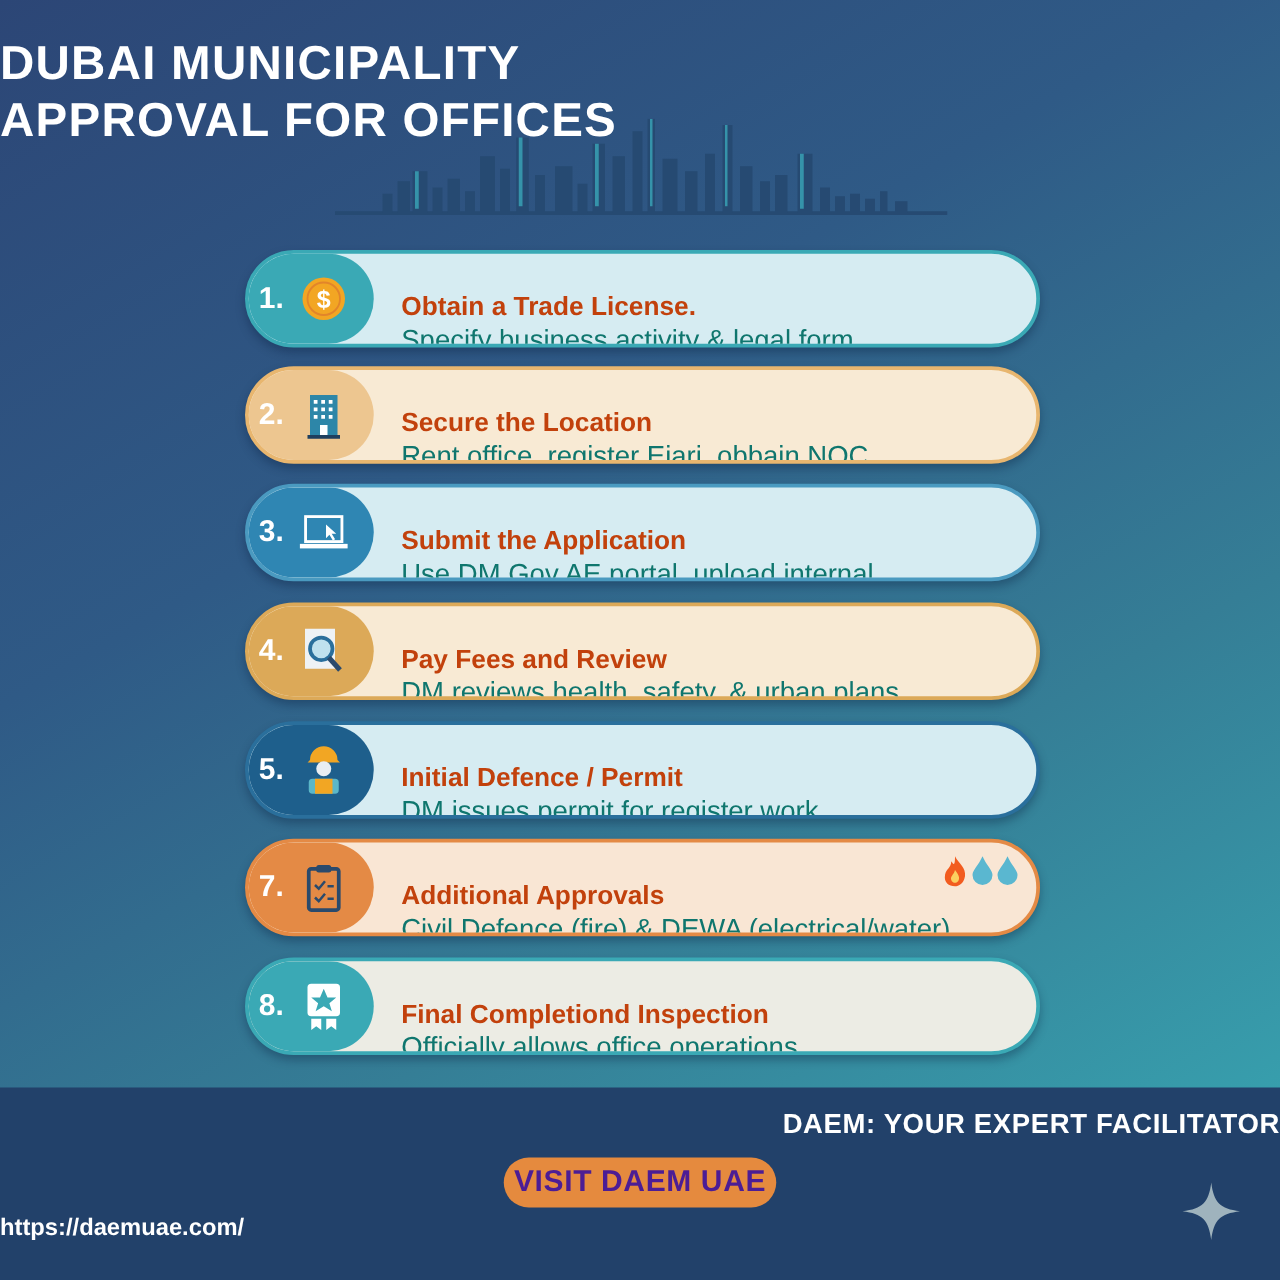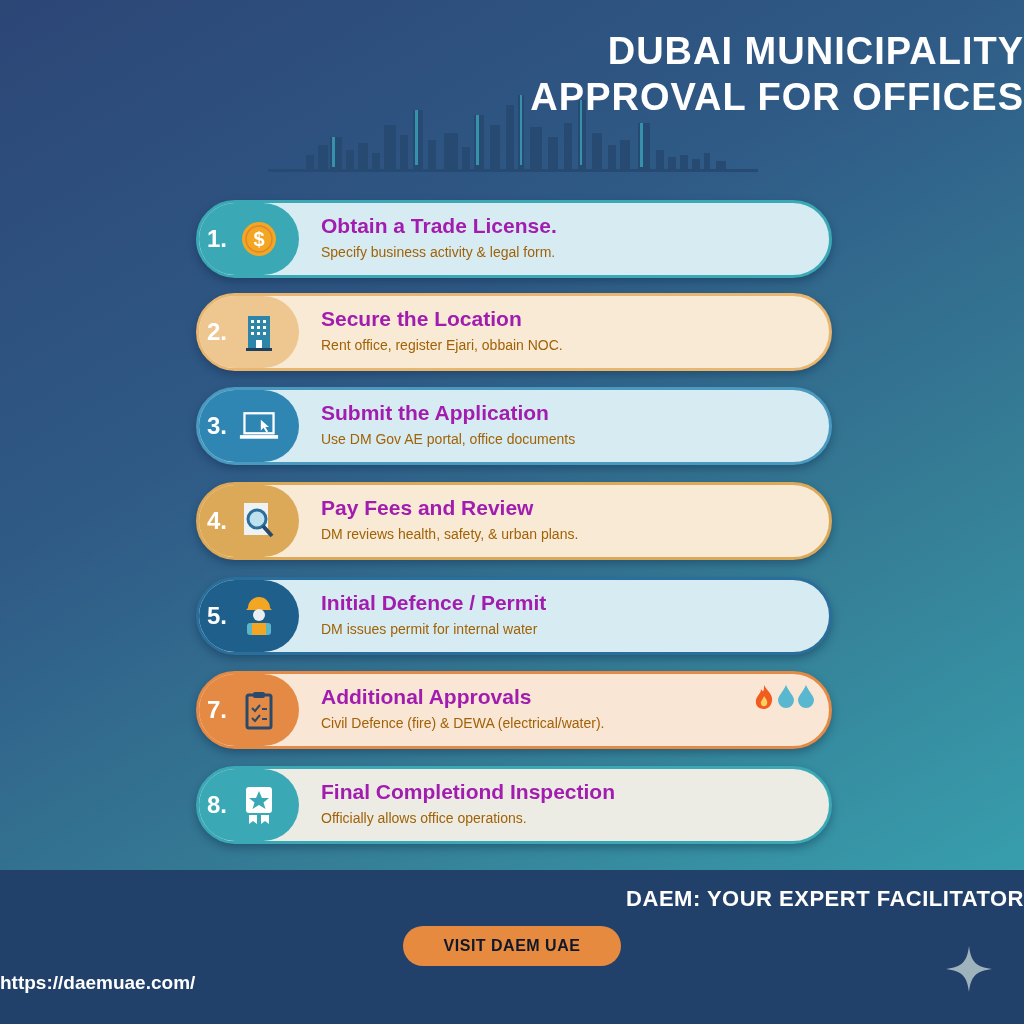--- a/index.html
+++ b/index.html
@@ -4,55 +4,55 @@
 <style>
   * { box-sizing: border-box; margin: 0; padding: 0; }
   html, body { width: 1024px; height: 1024px; overflow: hidden; }
   body {
     font-family: "Liberation Sans", sans-serif;
     background: linear-gradient(150deg, #2c4676 0%, #2f5a86 35%, #357e96 65%, #38aab5 100%);
     position: relative;
   }
   .title {
     position: absolute; top: 28px; left: 0; width: 1024px;
-    text-align: right; color: #fff; font-weight: 700;
+    text-align: left; color: #fff; font-weight: 700;
     font-size: 38px; line-height: 46px; letter-spacing: 1px;
     z-index: 2;
   }
   .skyline { position: absolute; top: 95px; left: 268px; width: 490px; height: 80px; z-index: 1; }
   .steps { position: absolute; left: 196px; top: 200px; width: 636px; }
   .step {
     position: absolute; left: 0; width: 636px; height: 78px;
     border-radius: 40px; border: 3px solid;
     box-shadow: 0 4px 8px rgba(10,30,60,0.35);
     overflow: hidden;
   }
   .badge {
     position: absolute; left: 0; top: 0; width: 100px; height: 72px;
     border-radius: 36px 48px 48px 36px;
     display: flex; align-items: center; padding-left: 8px;
   }
   .num { color: #fff; font-weight: 700; font-size: 24px; width: 32px; }
   .icon { width: 40px; height: 40px; display: flex; align-items: center; justify-content: center; }
   .text { position: absolute; left: 122px; top: 9px; }
-  .step-title { font-size: 21px; font-weight: 700; color: #a21caf; line-height: 28px; }
-  .step-desc { font-size: 14px; color: #a16207; line-height: 24px; }
+  .step-title { font-size: 21px; font-weight: 700; color: #c2410c; line-height: 28px; margin-top: 20px; }
+  .step-desc { font-size: 22px; color: #0f766e; line-height: 24px; }
   .extra-icons { position: absolute; right: 14px; top: 10px; display: flex; gap: 2px; }
   .footer {
     position: absolute; left: 0; top: 870px; width: 1024px; height: 154px;
     background: #22416a;
   }
   .footer-heading {
     position: absolute; top: 16px; width: 100%; text-align: right;
     color: #fff; font-weight: 700; font-size: 22px; letter-spacing: 0.5px;
   }
   .cta {
     position: absolute; top: 56px; left: 403px; width: 218px; height: 40px;
-    background: #e58a3e; border-radius: 20px; color: #0f172a; font-weight: 700;
-    font-size: 16px; display: flex; align-items: center; justify-content: center;
+    background: #e58a3e; border-radius: 20px; color: #4c1d95; font-weight: 700;
+    font-size: 24px; display: flex; align-items: center; justify-content: center;
     letter-spacing: 0.5px;
   }
   .url {
     position: absolute; top: 102px; width: 100%; 
     color: #fff; font-weight: 700; font-size: 19px;
   }
   .sparkle { position: absolute; left: 944px; top: 944px; width: 50px; height: 50px; }
 </style>
 </head>
 <body>
@@ -159,21 +159,21 @@
       <span class="icon">
         <svg width="44" height="34" viewBox="0 0 44 34">
             <rect x="6" y="3" width="32" height="22" fill="none" stroke="#fff" stroke-width="2.5"></rect>
             <rect x="1" y="27" width="42" height="4" fill="#fff"></rect>
             <path d="M24 10 L24 22 L27 19 L30 24 L32 23 L29 18 L33 18 Z" fill="#fff"></path>
           </svg>
       </span>
     </div>
     <div class="text">
       <div class="step-title">Submit the Application</div>
-      <div class="step-desc">Use DM Gov AE portal, office documents</div>
+      <div class="step-desc">Use DM Gov AE portal, upload internal</div>
     </div>
   </div>
 
   <div class="step" style="top:282px;background:#f8ead4;border-color:#dca958;">
     <div class="badge" style="background:#dca958;">
       <span class="num">4.</span>
       <span class="icon">
         <svg width="38" height="40" viewBox="0 0 38 40">
             <rect x="4" y="2" width="24" height="32" fill="#eef2f5"></rect>
             <circle cx="17" cy="18" r="9" fill="#bfe1ee" stroke="#2a6f9c" stroke-width="3"></circle>
@@ -194,21 +194,21 @@
         <svg width="34" height="40" viewBox="0 0 34 40">
             <path d="M6 12 A11 11 0 0 1 28 12 L30 14 L4 14 Z" fill="#f2a623"></path>
             <circle cx="17" cy="19" r="6" fill="#e8eef2"></circle>
             <rect x="5" y="27" width="24" height="12" rx="3" fill="#5bb7c8"></rect>
             <rect x="10" y="27" width="14" height="12" fill="#f2a623"></rect>
           </svg>
       </span>
     </div>
     <div class="text">
       <div class="step-title">Initial Defence / Permit</div>
-      <div class="step-desc">DM issues permit for internal water</div>
+      <div class="step-desc">DM issues permit for register work</div>
     </div>
   </div>
 
   <div class="step" style="top:471px;background:#f9e6d4;border-color:#e48a45;">
     <div class="badge" style="background:#e48a45;">
       <span class="num">7.</span>
       <span class="icon">
         <svg width="30" height="40" viewBox="0 0 30 40">
             <rect x="3" y="5" width="24" height="33" rx="2" fill="none" stroke="#2a4a6c" stroke-width="3"></rect>
             <rect x="9" y="2" width="12" height="6" rx="2" fill="#2a4a6c"></rect>

